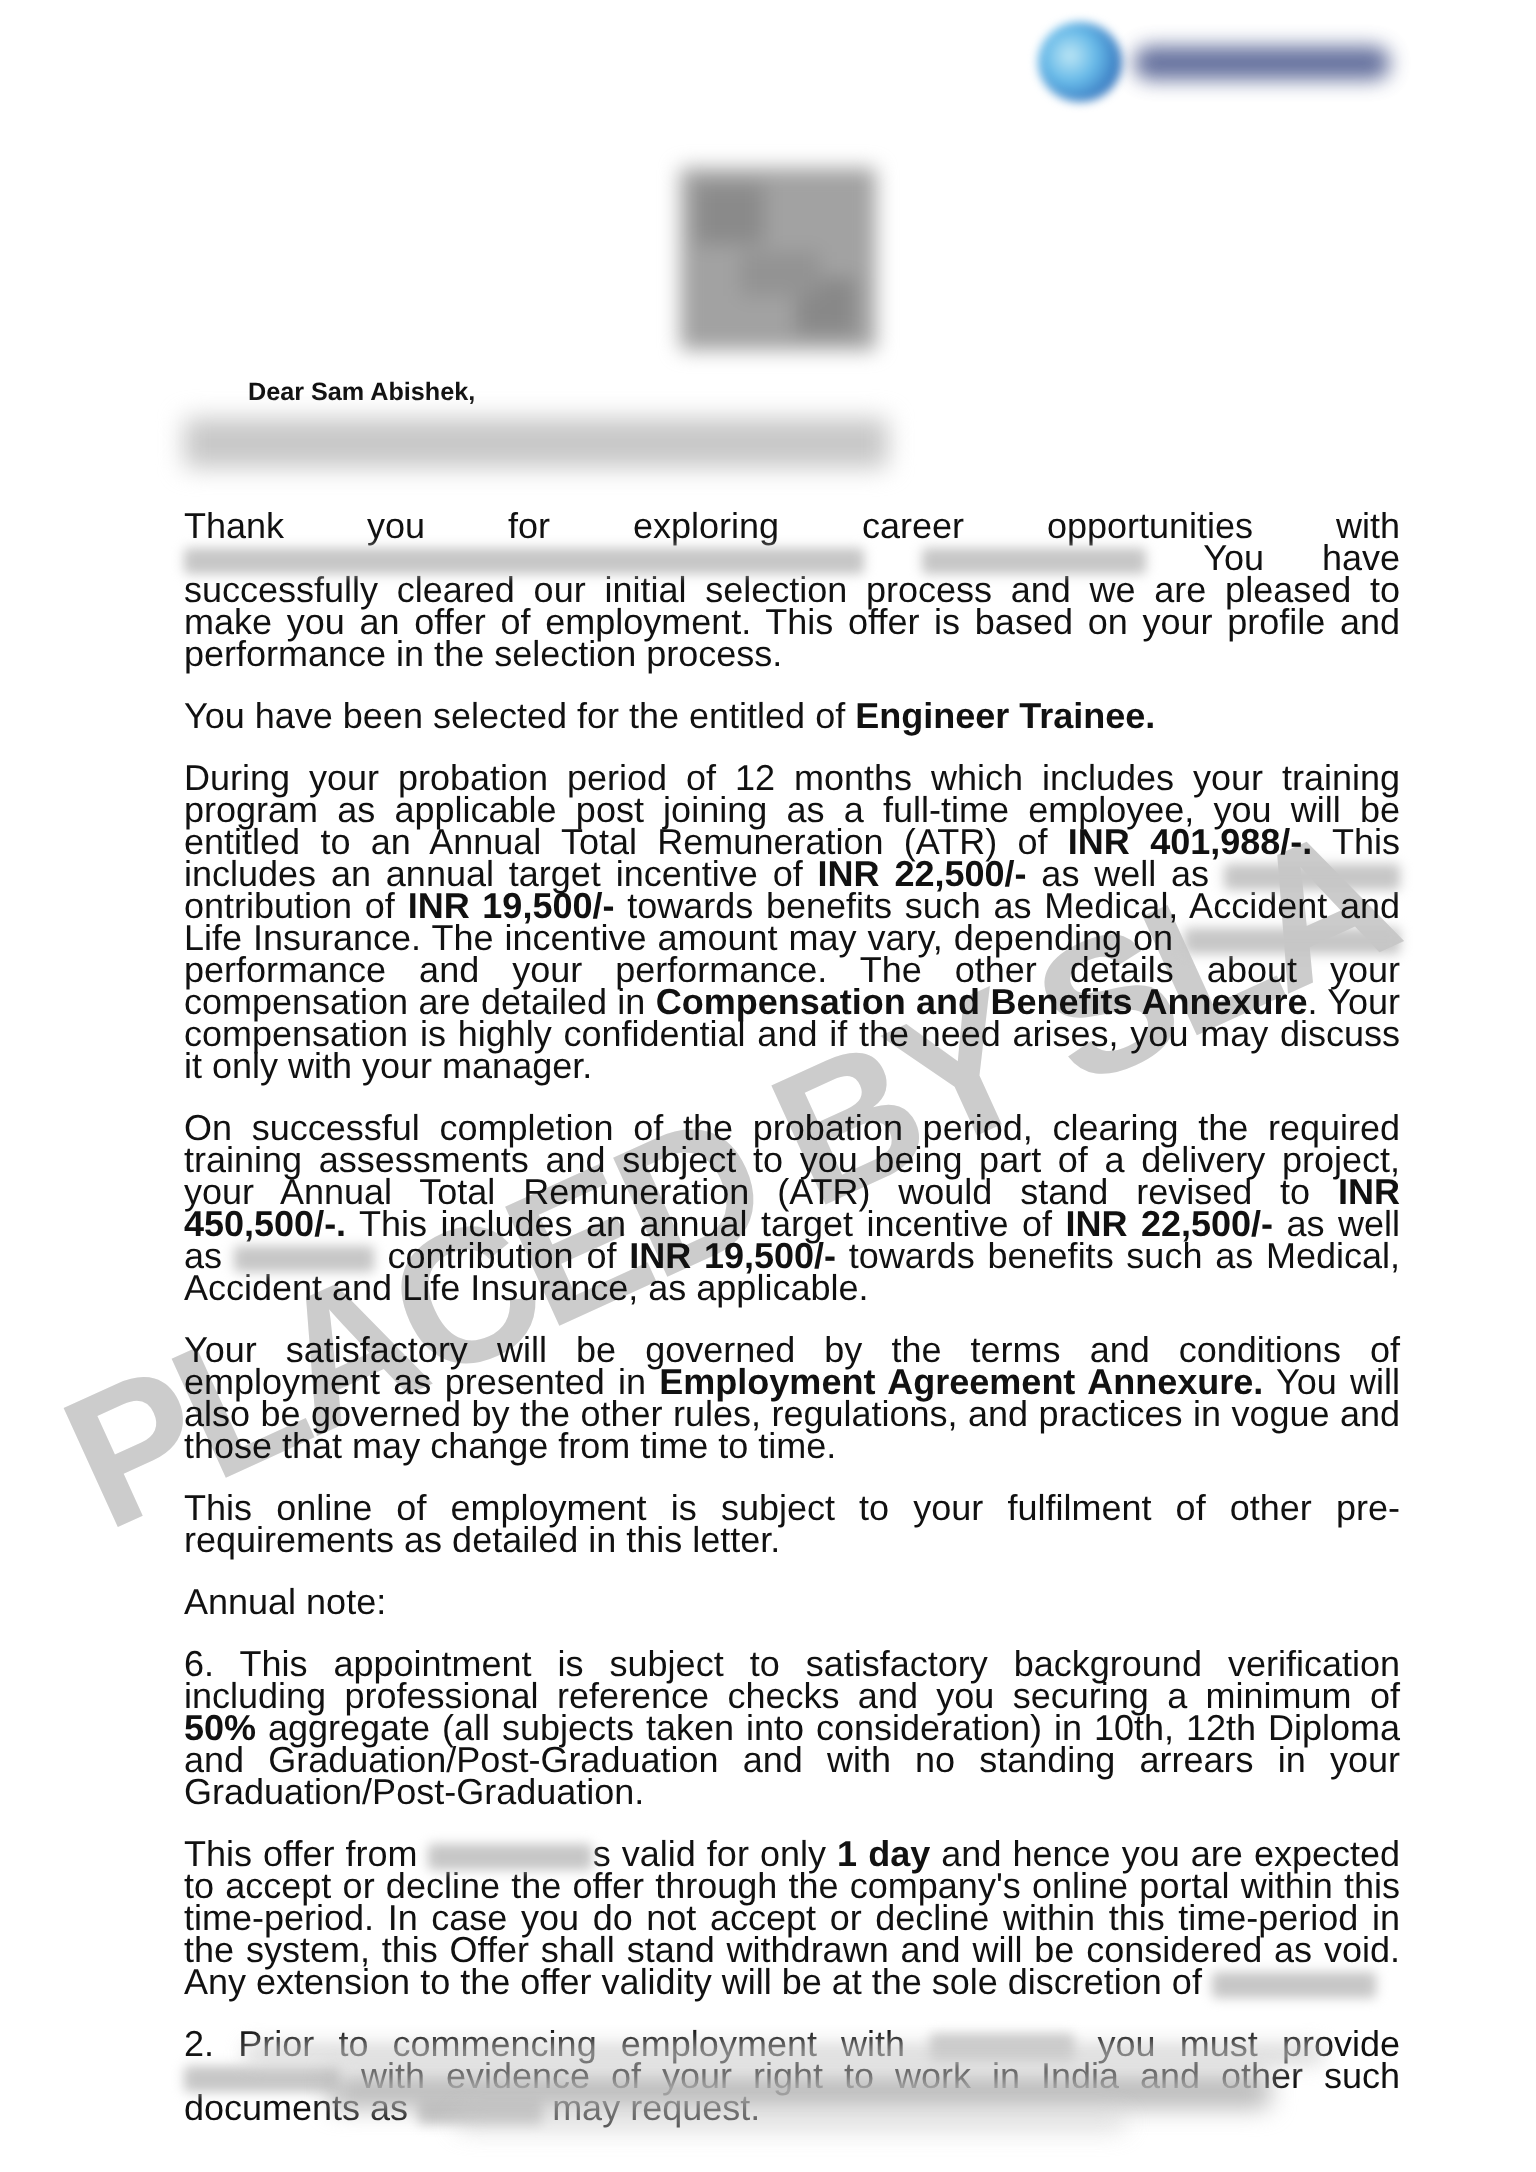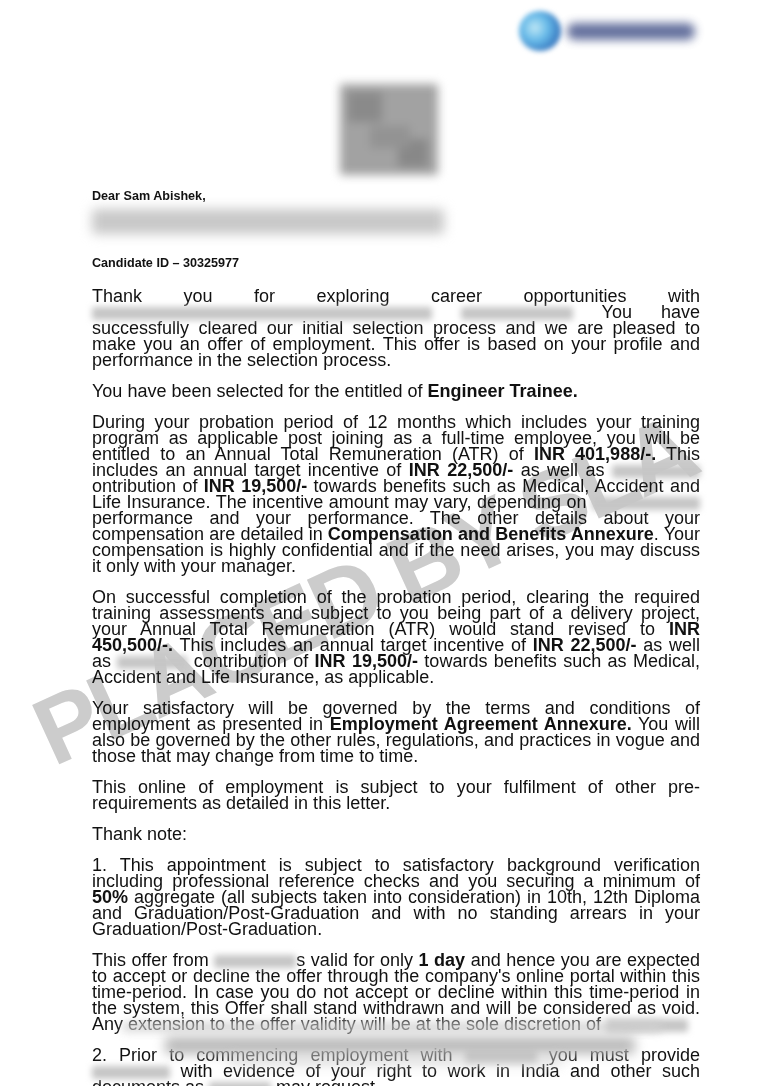--- a/index.html
+++ b/index.html
@@ -29,21 +29,21 @@
     position:absolute;left:340px;top:84px;width:98px;height:91px;z-index:2;
     background:#a2a2a2;filter:blur(5px);border-radius:2px;
   }
   .qr .blob1{position:absolute;left:8px;top:8px;width:34px;height:30px;background:#8a8a8a;}
   .qr .blob2{position:absolute;right:10px;bottom:8px;width:30px;height:28px;background:#888888;}
   .qr .blob3{position:absolute;left:30px;top:42px;width:40px;height:22px;background:#939393;}
   
   .content{position:absolute;left:92px;top:188px;width:608px;z-index:2;}
   .line-b{font-size:12.6px;line-height:16px;font-weight:bold;margin:0;}
   .date{margin-bottom:17px;}
-  .salutation{margin-bottom:5px;}
+  .salutation{margin-bottom:5px;margin-left:32px;}
   .addr-redact{
     width:352px;height:25px;background:#c8c8c8;border-radius:3px;
     filter:blur(6px);margin-bottom:21px;
   }
   .cid{margin-bottom:17px;}
   .para{
     font-size:18px;line-height:16px;margin:0 0 15px 0;text-align:justify;
   }
   .para .b{font-weight:bold;margin-top:48px;}
   .redact{
@@ -70,30 +70,29 @@
 
   <div class="qr">
     <div class="blob1"></div>
     <div class="blob2"></div>
     <div class="blob3"></div>
   </div>
 
   <div class="content">
     <p class="line-b salutation">Dear Sam Abishek,</p>
     <div class="addr-redact"></div>
-    <p class="line-b cid">Candidate ID – 30325977</p>
     <div>
         <p class="para"><span>Thank you for exploring career opportunities with </span><span class="redact" style="width: 340px;"></span><span> </span><span class="redact" style="width: 112px;"></span><span> You have successfully cleared our initial selection process and we are pleased to make you an offer of employment. This offer is based on your profile and performance in the selection process.</span></p>
         <p class="para"><span>You have been selected for the entitled of </span><span class="b">Engineer Trainee.</span></p>
         <p class="para"><span>During your probation period of 12 months which includes your training program as applicable post joining as a full-time employee, you will be entitled to an Annual Total Remuneration (ATR) of </span><span class="b">INR 401,988/-.</span><span> This includes an annual target incentive of </span><span class="b">INR 22,500/-</span><span> as well as </span><span class="redact" style="width: 88px;"></span><span>ontribution of </span><span class="b">INR 19,500/-</span><span> towards benefits such as Medical, Accident and Life Insurance. The incentive amount may vary, depending on </span><span class="redact" style="width: 108px;"></span><span> performance and your performance. The other details about your compensation are detailed in </span><span class="b">Compensation and Benefits Annexure</span><span>. Your compensation is highly confidential and if the need arises, you may discuss it only with your manager.</span></p>
         <p class="para"><span>On successful completion of the probation period, clearing the required training assessments and subject to you being part of a delivery project, your Annual Total Remuneration (ATR) would stand revised to </span><span class="b">INR 450,500/-.</span><span> This includes an annual target incentive of </span><span class="b">INR 22,500/-</span><span> as well as </span><span class="redact" style="width: 70px;"></span><span> contribution of </span><span class="b">INR 19,500/-</span><span> towards benefits such as Medical, Accident and Life Insurance, as applicable.</span></p>
         <p class="para"><span>Your satisfactory will be governed by the terms and conditions of employment as presented in </span><span class="b">Employment Agreement Annexure.</span><span> You will also be governed by the other rules, regulations, and practices in vogue and those that may change from time to time.</span></p>
         <p class="para"><span>This online of employment is subject to your fulfilment of other pre-requirements as detailed in this letter.</span></p>
-        <p class="para"><span>Thank note:</span></p>
-        <p class="para"><span>1. This appointment is subject to satisfactory background verification including professional reference checks and you securing a minimum of </span><span class="b">50%</span><span> aggregate (all subjects taken into consideration) in 10th, 12th Diploma and Graduation/Post-Graduation and with no standing arrears in your Graduation/Post-Graduation.</span></p>
+        <p class="para"><span>Annual note:</span></p>
+        <p class="para"><span>6. This appointment is subject to satisfactory background verification including professional reference checks and you securing a minimum of </span><span class="b">50%</span><span> aggregate (all subjects taken into consideration) in 10th, 12th Diploma and Graduation/Post-Graduation and with no standing arrears in your Graduation/Post-Graduation.</span></p>
         <p class="para"><span>This offer from </span><span class="redact" style="width: 82px;"></span><span>s valid for only </span><span class="b">1 day</span><span> and hence you are expected to accept or decline the offer through the company's online portal within this time-period. In case you do not accept or decline within this time-period in the system, this Offer shall stand withdrawn and will be considered as void. Any extension to the offer validity will be at the sole discretion of </span><span class="redact" style="width: 82px;"></span></p>
         <p class="para"><span>2. Prior to commencing employment with </span><span class="redact" style="width: 72px;"></span><span> you must provide </span><span class="redact" style="width: 78px;"></span><span> with evidence of your right to work in India and other such documents as </span><span class="redact" style="width: 62px;"></span><span> may request.</span></p>
       </div>
   </div>
 
   <div class="footer-bar fb1"></div>
   <div class="footer-bar fb2"></div>
   <div class="footer-bar fb3"></div>
 
 </div>

